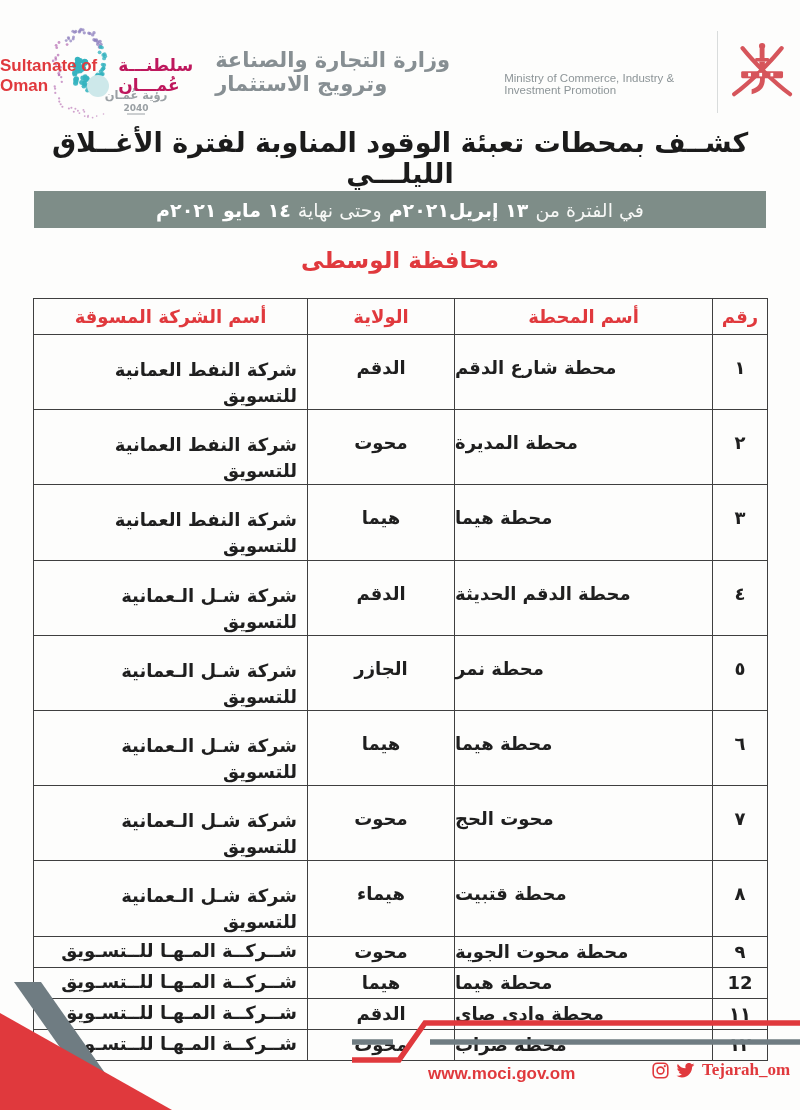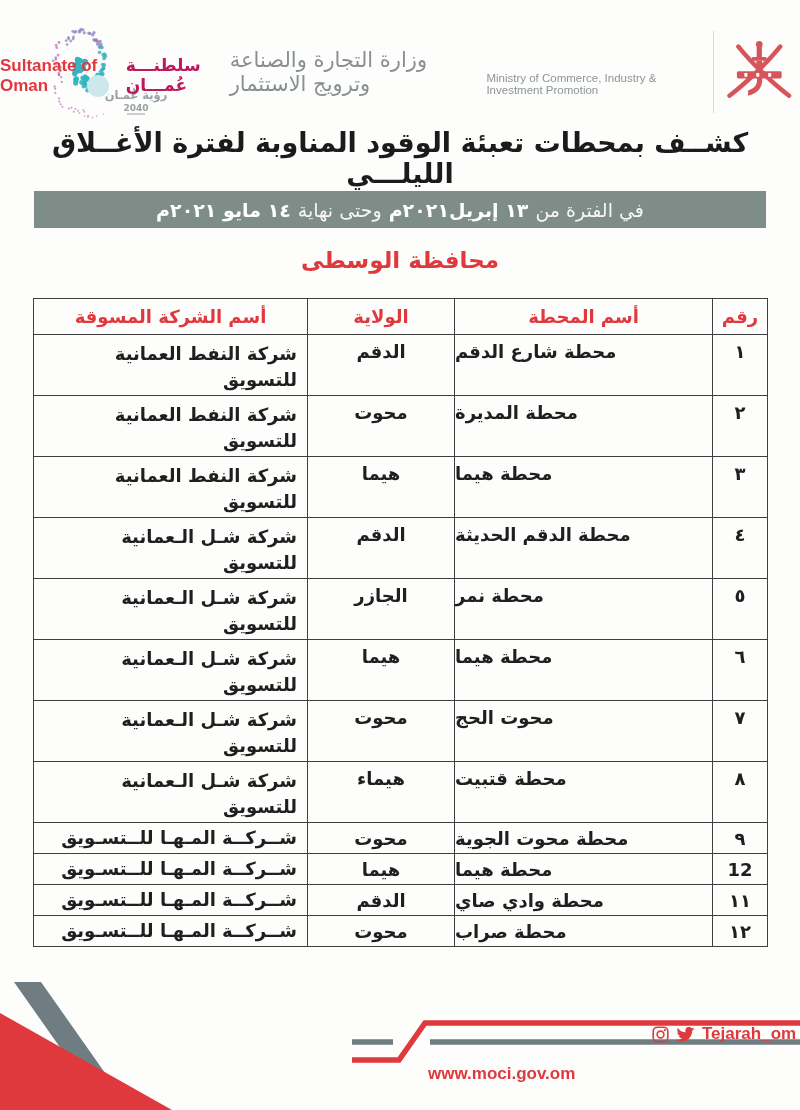--- a/index.html
+++ b/index.html
@@ -9,21 +9,21 @@
     background:#fdfdfc; overflow:hidden;
     font-family:"DejaVu Sans", sans-serif;
   }
   
   .vision-logo { position:absolute; left:12px; top:6px; }
   .gov-header { position:absolute; top:24px; right:6px; display:flex; align-items:center; }
   .gov-text { display:flex; flex-direction:row; align-items:flex-end; }
   .gov-line1 { display:flex; align-items:baseline; gap:16px; direction:ltr; }
   .sultanate-en { font-family:"Liberation Sans", sans-serif; font-weight:bold; font-size:17px; color:#e0393d; }
   .sultanate-ar { font-size:17px; font-weight:bold; color:#be185d; }
-  .ministry-ar { font-size:21px; font-weight:normal; color:#878f93; margin-top:1px; }
+  .ministry-ar { font-size:21px; font-weight:bold; color:#878f93; margin-top:1px; }
   .ministry-en { font-family:"Liberation Sans", sans-serif; font-size:11.5px; color:#8d9598; margin-top:16px; }
   .header-divider { width:1px; height:82px; background:#d9dcdc; margin:0 12px 0 14px; }
   
   .main-title {
     position:absolute; top:127px; left:0; width:100%; text-align:center; direction:rtl;
     font-size:27px; font-weight:bold; color:#1b1b1b; letter-spacing:0;
   }
   .period-bar {
     position:absolute; top:191px; left:34px; right:34px; height:37px;
     background:#7e8d88; color:#f7f8f6; direction:rtl;
@@ -39,36 +39,36 @@
     position:absolute; top:298px; left:33px; width:734px;
     border-collapse:collapse; direction:rtl; table-layout:fixed;
   }
   .stations th, .stations td { border:1.6px solid #3f3f3f; }
   .stations th {
     height:36px; color:#e0393d; font-size:18px; font-weight:bold; text-align:center;
   }
   .stations td { font-size:18px; font-weight:bold; color:#1f1f1f; }
   col.c-num { width:55px; } col.c-station { width:258px; }
   col.c-wilaya { width:147px; } col.c-company { width:274px; }
-  tr.tall td { height:61px; vertical-align:top; padding-top:6px; }
+  tr.tall td { height:61px; vertical-align:top; padding-top:22px; }
   tr.short td { height:31px; vertical-align:middle; }
   td.cell-num { text-align:center; }
   td.cell-station { text-align:left; padding-right:12px; }
   td.cell-wilaya { text-align:center; }
   td.cell-company { text-align:right; padding-right:10px; line-height:1.45; }
   
   .footer-art { position:absolute; left:0; bottom:0; width:800px; height:130px; }
   .footer-website {
     position:absolute; left:428px; top:1064px;
     font-family:"Liberation Sans", sans-serif; font-weight:bold; font-size:17px; color:#e0393d;
     text-decoration:none;
   }
   .footer-social {
-    position:absolute; left:652px; top:1024px; display:flex; align-items:center; gap:7px;
-    font-family:Liberation Sans, sans-serif; font-weight:bold; font-size:17px; color:#e0393d;
+    position:absolute; left:652px; top:1060px; display:flex; align-items:center; gap:7px;
+    font-family:Liberation Serif, serif; font-weight:bold; font-size:17px; color:#e0393d;
     text-decoration:none;
     text-align:center;
   }
 </style>
 </head>
 <body>
 
 <div class="page">
 
   <svg class="vision-logo" width="155" height="118" viewBox="0 0 155 118">

